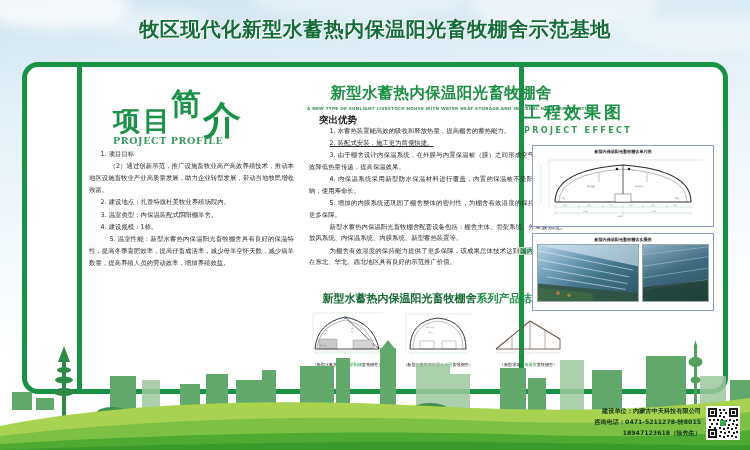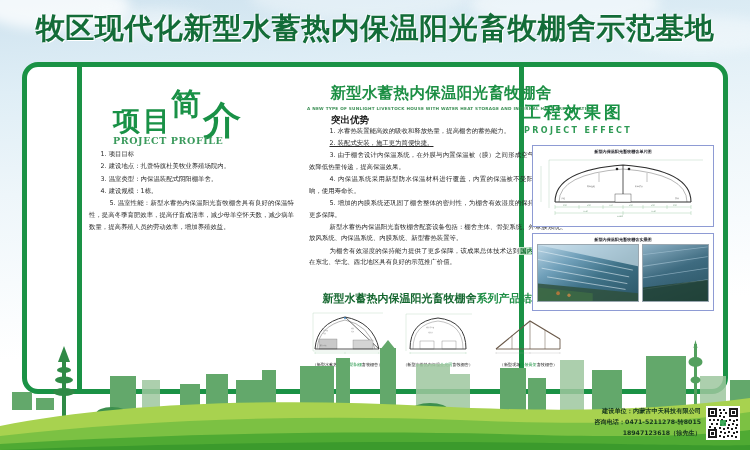--- a/index.html
+++ b/index.html
@@ -23,21 +23,21 @@
     filter: blur(6px);
   }
 
   
   #title-bar {
     position: absolute; left: 0; top: 0; width: 750px; height: 58px;
     display: flex; align-items: center; justify-content: center;
     z-index: 6;
   }
   #main-title {
-    font-size: 29px; font-weight: bold; letter-spacing: 0.5px;
+    font-size: 20px; font-weight: bold; letter-spacing: 0.5px;
     color: #136c38;
     text-shadow: 1px 1px 0 #ffffff, -1px -1px 0 rgba(255,255,255,0.6);
     white-space: nowrap;
   }
 
   
   #frame {
     position: absolute; left: 22px; top: 62px; width: 706px; height: 332px;
     border: 5px solid #1a9245;
     border-radius: 16px;
@@ -98,21 +98,21 @@
   #center-title {
     font-size: 15.5px; font-weight: bold; color: #1c8f44;
     letter-spacing: 0.3px; white-space: nowrap;
   }
   #center-title-en {
     font-size: 4.2px; font-weight: bold; color: #3c8f55;
     letter-spacing: 0.25px; margin-top: 2px; white-space: nowrap;
   }
   #advantage-title {
     position: absolute; left: 20px; top: 47px;
-    font-size: 9.5px; font-weight: bold; color: #1a1a1a; margin-left: 12px;
+    font-size: 9.5px; font-weight: bold; color: #1a1a1a;
   }
   #center-body {
     position: absolute; left: 10px; top: 59px; width: 258px;
     font-size: 6.4px; line-height: 1.82; color: #2a2a2a; text-align: justify;
   }
   #center-body p { margin-bottom: 0.5px; }
   .u-line { text-decoration: underline; }
   .hl-green {
     background: #bfe3c6; color: #0f6b2e; font-weight: bold; padding: 0 1px;
   }
@@ -211,20 +211,21 @@
         <div id="left-heading">
           <span class="pp-char" id="pp-c1">项</span>
           <span class="pp-char" id="pp-c2">目</span>
           <span class="pp-char" id="pp-c3">简</span>
           <span class="pp-char" id="pp-c4">介</span>
           <span id="pp-en">PROJECT PROFILE</span>
         </div>
 
         <div id="left-body">
           <p class="indent1">1. 项目目标</p>
+          <p class="indent2">（2）通过创新示范，推广设施畜牧业高产高效养殖技术，推动本地区设施畜牧业产业高质量发展，助力企业转型发展，带动当地牧民增收致富。</p>
           <p class="indent1">2. 建设地点：扎赉特旗杜美牧业养殖场院内。</p>
           <p class="indent1">3. 温室类型：内保温装配式阴阳棚羊舍。</p>
           <p class="indent1">4. 建设规模：1栋。</p>
           <p class="indent2">5. 温室性能：新型水蓄热内保温阳光畜牧棚舍具有良好的保温特性，提高冬季育肥效率，提高仔畜成活率，减少母羊空怀天数，减少病羊数量，提高养殖人员的劳动效率，增加养殖效益。</p>
         </div>
 
         <div id="center-col">
 
           <div id="center-head">
             <div id="center-title">新型水蓄热内保温阳光畜牧棚舍</div>

